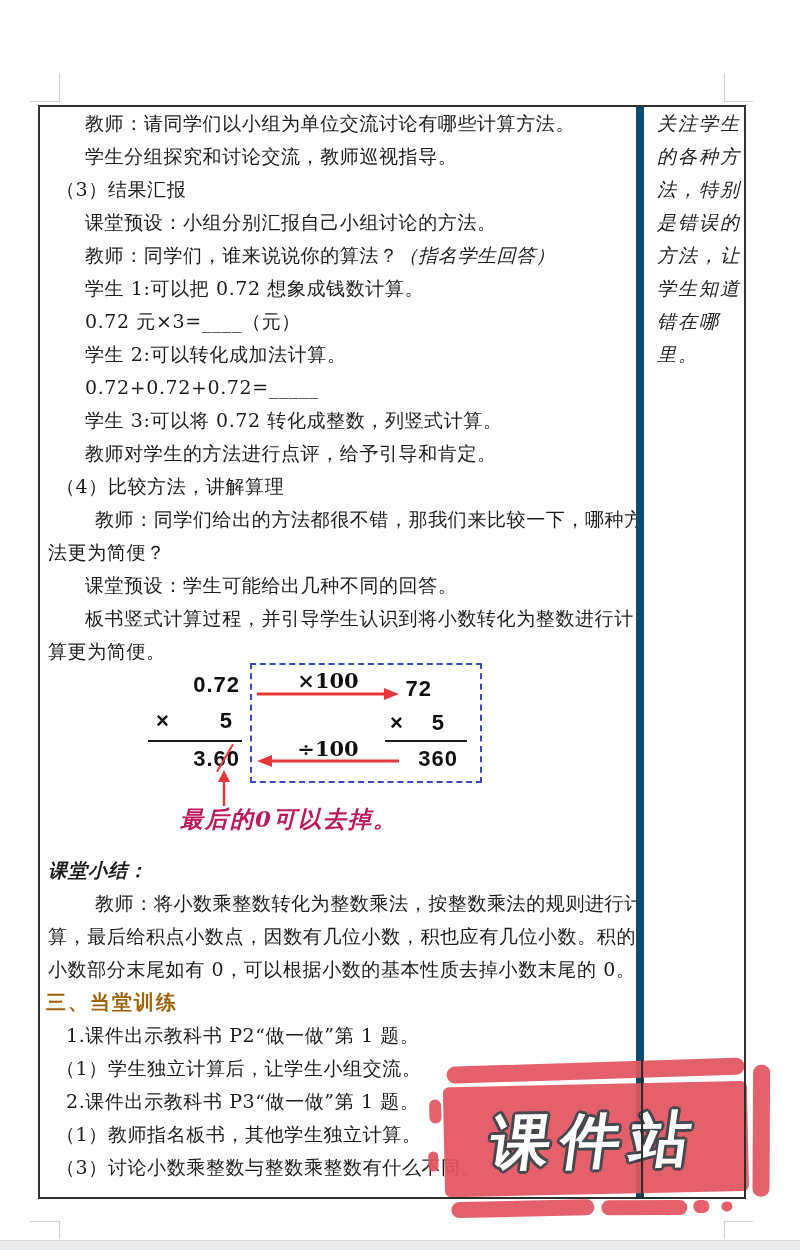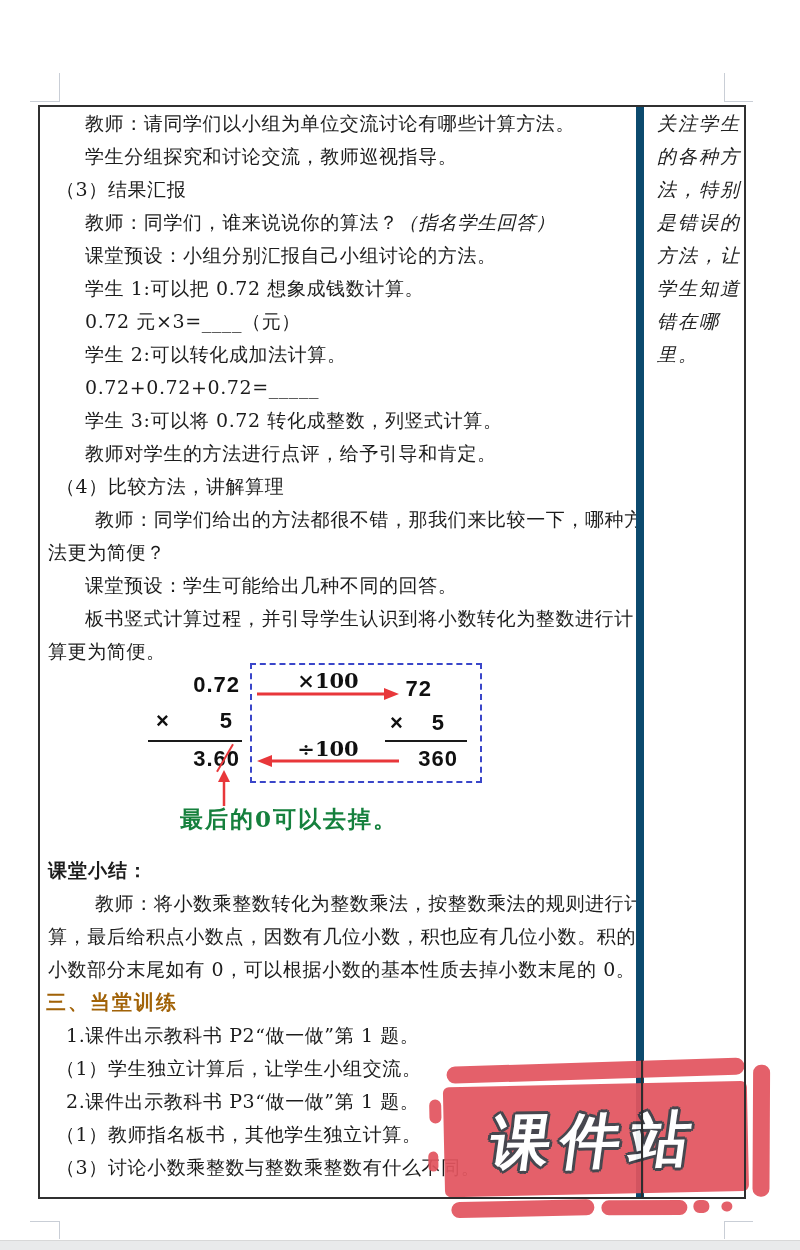--- a/index.html
+++ b/index.html
@@ -17,41 +17,41 @@
   .side-cell{width:100px;box-sizing:border-box;padding:0 4px 0 13px;overflow:hidden;}
 
   .line{height:33px;line-height:33px;font-size:19px;color:#1c1c1c;
     white-space:nowrap;letter-spacing:0.6px;}
   .i0{margin-left:0;}
   .i1{margin-left:8px;}
   .i15{margin-left:18px;}
   .i2{margin-left:37px;}
   .i25{margin-left:47px;}
   .kai{font-style:italic;}
-  .summary{font-weight:bold;letter-spacing:1px;}
+  .summary{font-weight:bold;font-style:italic;letter-spacing:1px;}
   .heading{color:#a16207;font-weight:bold;font-style:normal;
     font-family:"DejaVu Sans","Liberation Sans",sans-serif;
     font-size:20px;letter-spacing:2px;margin-left:-2px;}
 
   .side-line{height:33px;line-height:33px;font-size:19px;color:#222;
     font-style:italic;letter-spacing:2px;white-space:nowrap;}
 
   
   .figure{position:relative;height:172px;margin:0 0 14px 0;}
   .fx{position:absolute;text-align:right;font-weight:bold;font-size:22px;color:#101010;
       font-family:Liberation Sans, sans-serif;letter-spacing:1px;}
   .flabel{position:absolute;text-align:center;font-weight:bold;font-size:21px;color:#101010;
       font-family:"DejaVu Serif","Liberation Serif",serif;}
   .fline{position:absolute;height:2px;background:#1a1a1a;}
   .dashed-box{position:absolute;left:202px;top:-5px;width:232px;height:120px;
       border:2px dashed #3a46c9;box-sizing:border-box;}
   .slash{position:absolute;left:176px;top:74px;width:2px;height:32px;
       background:#e8373a;transform:rotate(30deg);}
   .fig-note{position:absolute;left:132px;top:136px;font-size:23px;font-weight:bold;
-      color:#15803d;letter-spacing:2px;white-space:nowrap;}
+      color:#be185d;font-style:italic;letter-spacing:2px;white-space:nowrap;}
   .arrow-svg{position:absolute;}
 
   
   .stamp{position:absolute;left:428px;top:1056px;width:350px;height:172px;
       transform:rotate(-1.2deg);opacity:0.93;z-index:5;}
   .stamp .red{position:absolute;background:#e2555f;}
   .stamp-body{left:16px;top:28px;width:304px;height:110px;border-radius:6px;}
   .stamp-top{left:20px;top:6px;width:298px;height:17px;border-radius:9px;transform:rotate(-0.6deg);}
   .stamp-right{left:325px;top:12px;width:17px;height:132px;border-radius:8px;transform:rotate(1.5deg);}
   .stamp-b1{left:22px;top:143px;width:143px;height:16px;border-radius:8px;}
@@ -85,22 +85,22 @@
   <div class="crop" style="left:724px;top:1221px;width:1px;height:18px;"></div>
   <div class="crop" style="left:725px;top:1221px;width:28px;height:1px;"></div>
 
   <div class="doc-table">
 
     <div class="main-cell">
       <div id="lines-top">
           <div class="line i2">教师：请同学们以小组为单位交流讨论有哪些计算方法。</div>
           <div class="line i2">学生分组探究和讨论交流，教师巡视指导。</div>
           <div class="line i1">（3）结果汇报</div>
+          <div class="line i2">课堂预设：小组分别汇报自己小组讨论的方法。</div>
           <div class="line i2"><span>教师：同学们，谁来说说你的算法？</span><span class="kai">（指名学生回答）</span></div>
-          <div class="line i2">课堂预设：小组分别汇报自己小组讨论的方法。</div>
           <div class="line i2">学生 1:可以把 0.72 想象成钱数计算。</div>
           <div class="line i2">0.72 元×3=____（元）</div>
           <div class="line i2">学生 2:可以转化成加法计算。</div>
           <div class="line i2">0.72+0.72+0.72=_____</div>
           <div class="line i2">学生 3:可以将 0.72 转化成整数，列竖式计算。</div>
           <div class="line i2">教师对学生的方法进行点评，给予引导和肯定。</div>
           <div class="line i1">（4）比较方法，讲解算理</div>
           <div class="line i25">教师：同学们给出的方法都很不错，那我们来比较一下，哪种方</div>
           <div class="line i0">法更为简便？</div>
           <div class="line i2">课堂预设：学生可能给出几种不同的回答。</div>

